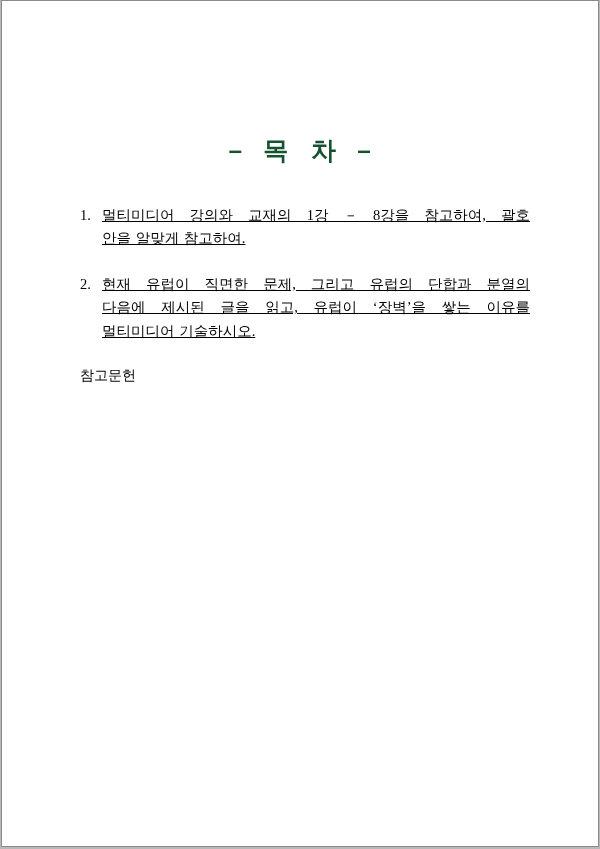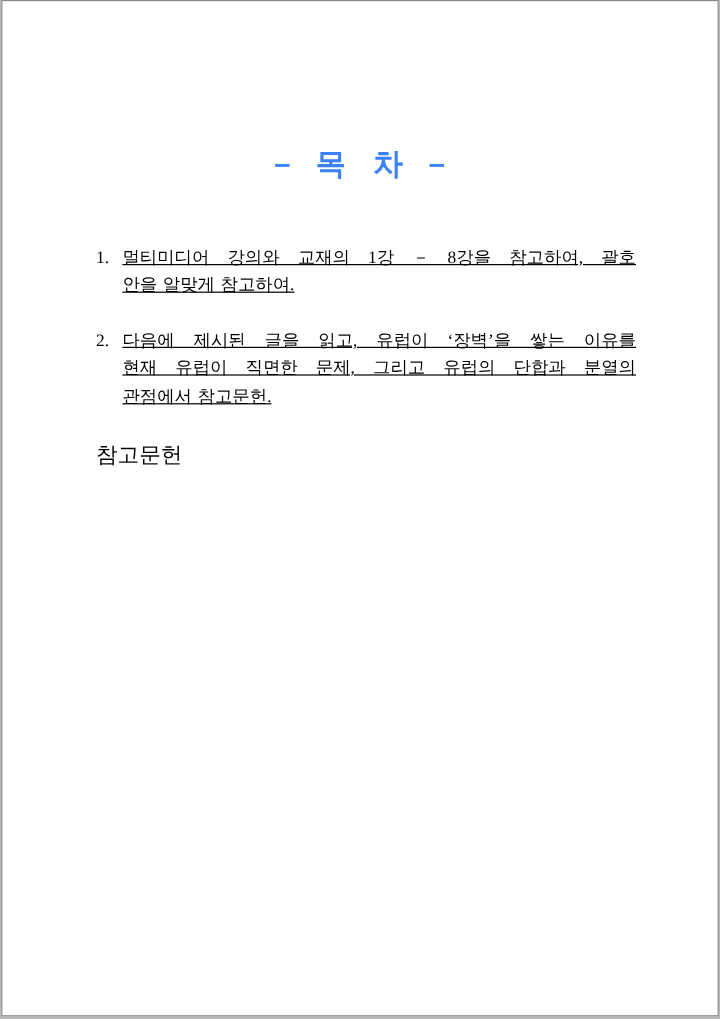--- a/index.html
+++ b/index.html
@@ -17,28 +17,28 @@
     position: relative;
     width: 598px;
     height: 847px;
     margin: 0 auto;
     background: #ffffff;
     border: 1px solid #8a8a8a;
     box-sizing: border-box;
   }
   .doc-title {
     position: absolute;
-    top: 119px;
+    top: 133px;
     left: 0;
     width: 100%;
     text-align: center;
     font-size: 25px;
     font-weight: bold;
     letter-spacing: 1px;
-    color: #3b82f6;
+    color: #14532d;
     white-space: pre;
     font-family: "Liberation Serif", "DejaVu Serif", serif;
   }
   .body-block {
     position: absolute;
     top: 203px;
     left: 78px;
     width: 450px;
   }
   .toc-item {
@@ -66,21 +66,21 @@
     text-align-last: justify;
     word-spacing: 1px;
     text-decoration: underline;
   }
   .toc-text .ln.last {
     text-align-last: left;
     word-spacing: 1px;
   }
   .ref {
     margin-top: 14px;
-    font-size: 18px;
+    font-size: 14px;
     line-height: 1.6;
     color: #000;
   }
 </style>
 </head>
 <body>
 
 <div class="page">
 
   <div class="doc-title">－  목   차  －</div>
@@ -91,23 +91,23 @@
       <span class="toc-num">1.</span>
       <span class="toc-text">
         <span class="ln">멀티미디어 강의와 교재의 1강 － 8강을 참고하여, 괄호</span>
         <span class="ln last">안을 알맞게 참고하여.</span>
       </span>
     </div>
 
     <div class="toc-item">
       <span class="toc-num">2.</span>
       <span class="toc-text">
+        <span class="ln">현재 유럽이 직면한 문제, 그리고 유럽의 단합과 분열의</span>
         <span class="ln">다음에 제시된 글을 읽고, 유럽이 ‘장벽’을 쌓는 이유를</span>
-        <span class="ln">현재 유럽이 직면한 문제, 그리고 유럽의 단합과 분열의</span>
-        <span class="ln last">관점에서 참고문헌.</span>
+        <span class="ln last">멀티미디어 기술하시오.</span>
       </span>
     </div>
 
     <div class="ref">참고문헌</div>
 
   </div>
 
 </div>
 
 </body></html>

